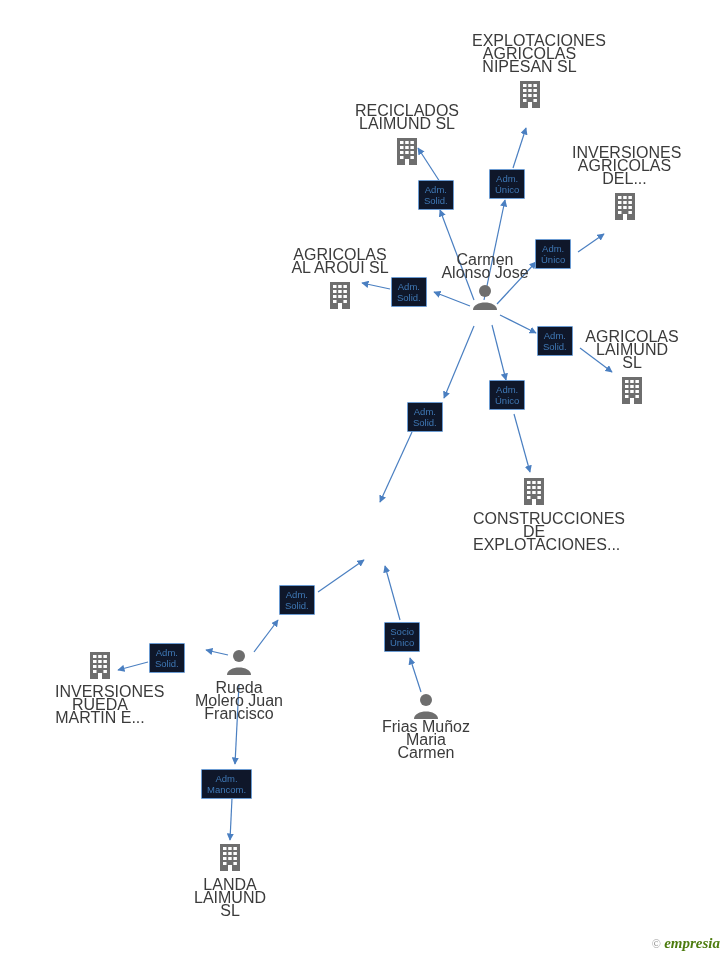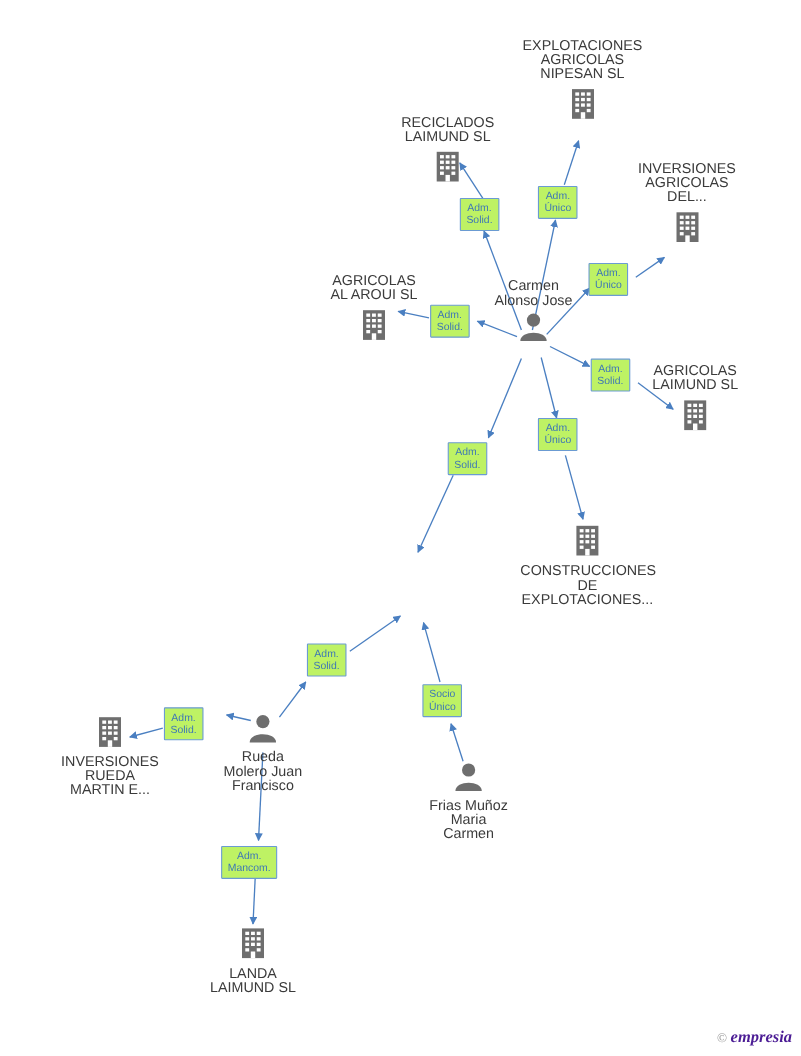--- a/index.html
+++ b/index.html
@@ -15,36 +15,36 @@
     width: 728px;
     height: 960px;
     background: #ffffff;
     overflow: hidden;
   }
   .node {
     position: absolute;
     text-align: center;
   }
   .node-label {
-    font-size: 13px;
+    font-size: 16px;
     line-height: 13px;
     color: #3b3b3b;
     white-space: pre-line;
   }
   .node-label.bold {
     font-weight: bold;
   }
   .icon-company, .icon-person {
     display: block;
     margin: 0 auto;
   }
   .edge-label {
     position: absolute;
     border: 1px solid #6b9bd2;
-    background: #bef264;
+    background: #0f172a;
     color: #3f78b5;
     font-size: 9.5px;
     line-height: 11px;
     padding: 3px 5px;
     text-align: center;
     border-radius: 1px;
     white-space: pre-line;
   }
   svg.edges {
     position: absolute;
@@ -56,21 +56,21 @@
   }
   .watermark {
     position: absolute;
     right: 8px;
     bottom: 8px;
     font-size: 13px;
     color: #9a9a9a;
     font-family: "Liberation Serif", serif;
   }
   .watermark .brand {
-    color: #4c1d95;
+    color: #4d7c0f;
     font-weight: bold;
     font-style: italic;
     font-size: 15px;
   }
   .watermark .c {
     color: #9a9a9a;
     font-size: 12px;
   }
 </style>
 </head>
@@ -297,21 +297,21 @@
     <div class="node-label" style="margin-top:5px;">Rueda
 Molero Juan
 Francisco</div>
   </div>
 
   <div class="node" style="left:380px; top:692px; width:92px;">
     <svg class="icon-person" width="30" height="28" viewBox="0 0 30 28">
       <circle cx="15" cy="8" r="6" fill="#6e6e6e"></circle>
       <path d="M 3 27 C 3 17 27 17 27 27 Z" fill="#6e6e6e"></path>
     </svg>
-    <div class="node-label" style="margin-top:5px;">Frias Muñoz
+    <div class="node-label" style="">Frias Muñoz
 Maria
 Carmen</div>
   </div>
 
   <div class="node" style="left:182px; top:842px; width:96px;">
     <svg class="icon-company" width="26" height="30" viewBox="0 0 26 30">
       <rect x="3" y="2" width="20" height="27" fill="#6e6e6e"></rect>
       <g fill="#ffffff">
         <rect x="6" y="5" width="3.5" height="3"></rect>
           <rect x="11.2" y="5" width="3.5" height="3"></rect>

